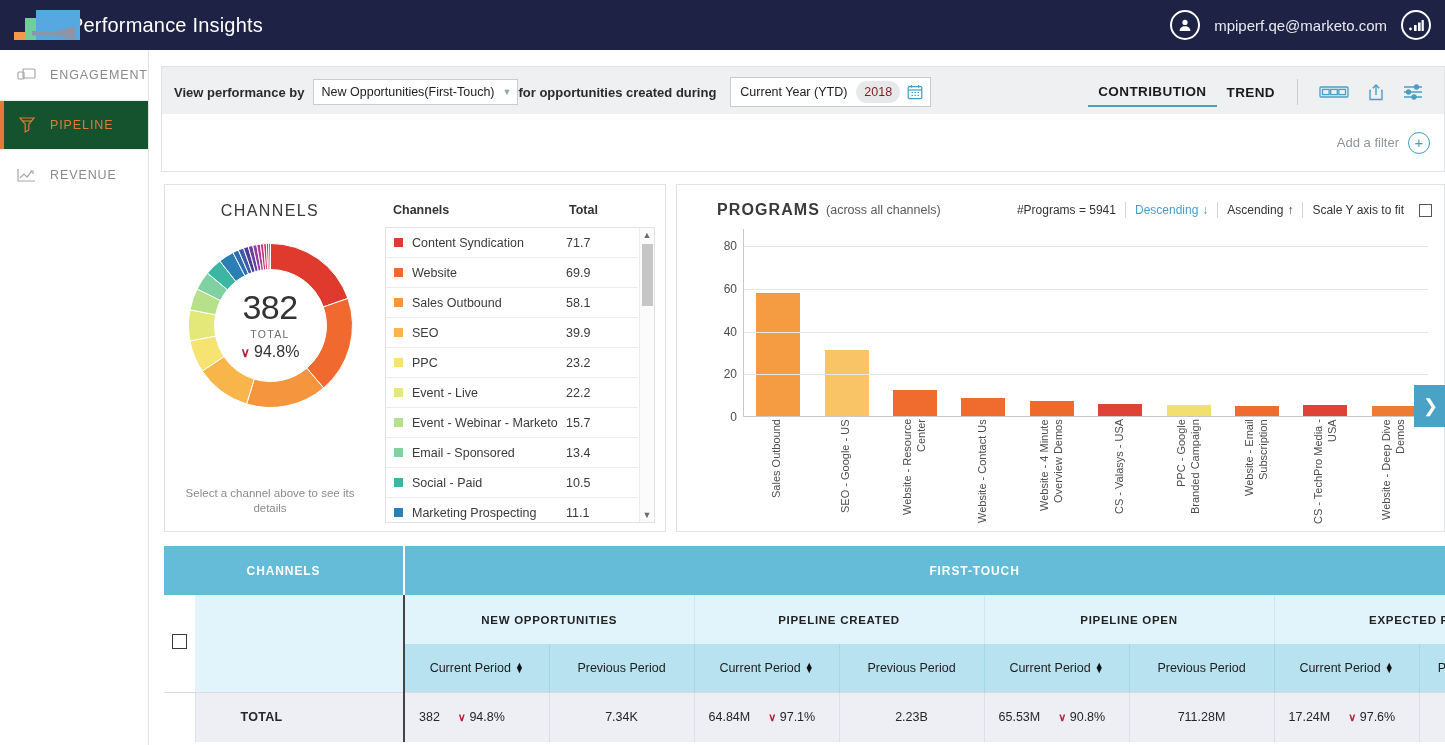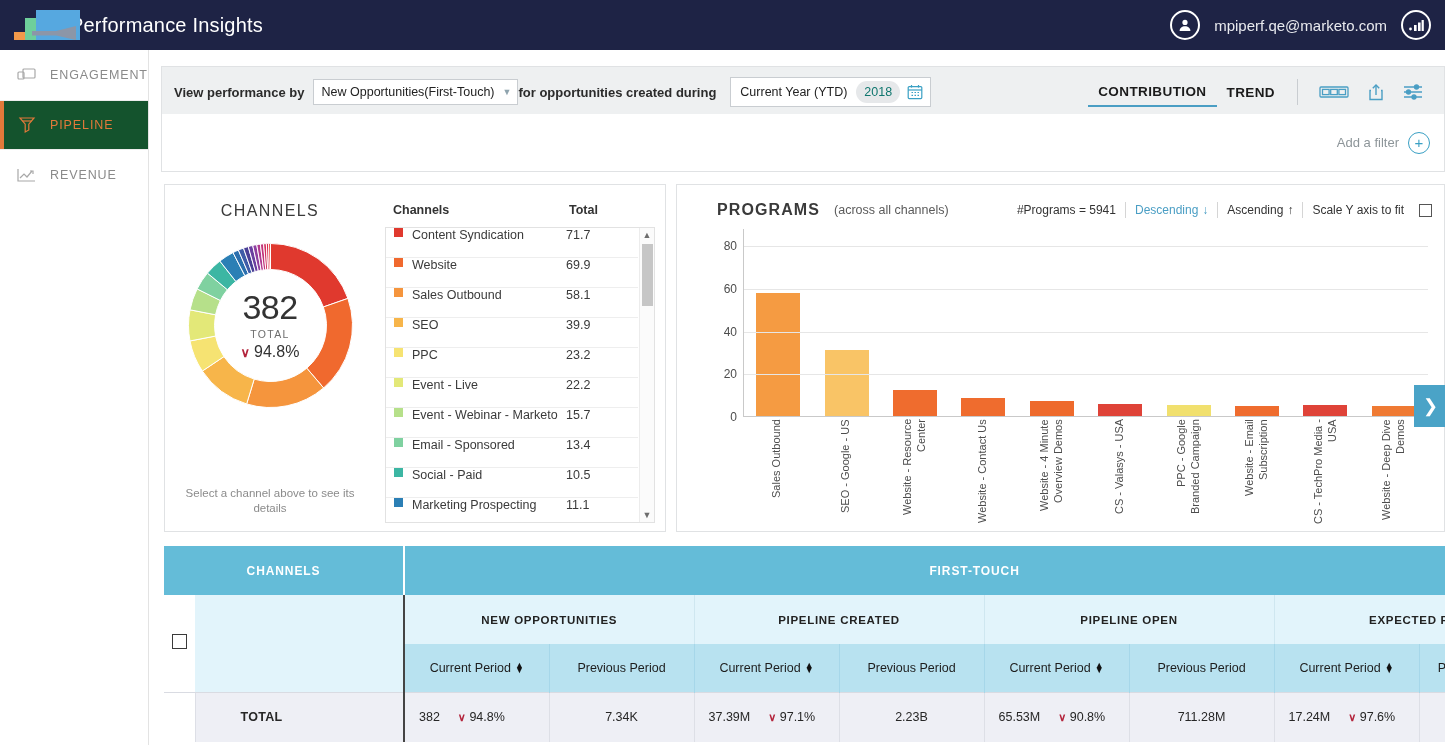--- a/index.html
+++ b/index.html
@@ -47,21 +47,21 @@
   .controlbar { position:absolute; left:161px; top:66px; width:1284px; height:52px;
                 background:#eef0f1; border:1px solid #e0e2e4; display:flex; align-items:center;
                 padding:0 12px; font-size:13px; }
   .cb-label { font-weight:bold; color:#2b2b2b; margin-right:8px; white-space:nowrap;}
   .select-box { height:26px; background:#fff; border:1px solid #c9cdd1; display:flex; align-items:center;
                 padding:0 6px 0 8px; font-size:12.5px; color:#222; cursor:pointer; }
   .select-box .caret { margin-left:8px; color:#8fa4ae; font-size:9px; }
   .daterange { height:30px; background:#fff; border:1px solid #c9cdd1; display:flex; align-items:center;
                margin-left:6px; }
   .daterange .dr-text { padding:0 9px; font-size:12.5px; color:#222; }
-  .daterange .dr-year { background:#e6e8ea; padding:4px 8px; font-size:12.5px; color:#0f766e;border-radius:11px;}
+  .daterange .dr-year { background:#e6e8ea; padding:4px 8px; font-size:12.5px; color:#7f1d1d;border-radius:11px;}
   .daterange .dr-cal { padding:0 7px; color:#3aa0c4; display:flex; align-items:center;}
   .cb-right { margin-left:auto; display:flex; align-items:center; gap:0; }
   .tabbtn { font-size:13.5px; font-weight:bold; letter-spacing:.4px; color:#1b1b1b; padding:6px 10px; cursor:pointer;}
   .tabbtn.active { border-bottom:2px solid #4a9ec4; }
   .vdiv { width:1px; height:26px; background:#c9cdd1; margin:0 12px; }
   .icon-btn { padding:0 9px; color:#4a9ec4; cursor:pointer; display:flex; align-items:center;}
 
   
   .filterbar { position:absolute; left:161px; top:114px; width:1284px; height:58px;
                background:#fff; border:1px solid #e0e2e4; border-top:none;
@@ -86,38 +86,38 @@
   .donut-hint { position:absolute; bottom:14px; left:0; right:0; text-align:center;
                 font-size:11.5px; color:#8b8b8b; line-height:1.35; padding:0 14px;}
 
   .list-col { flex:1; padding:18px 0 0 0; position:relative;}
   .list-head { display:flex; font-size:12.5px; font-weight:bold; color:#333; padding:0 24px 9px 18px;}
   .list-head .lh-name { flex:1; }
   .list-head .lh-total { width:72px; }
   .list-scroll { position:absolute; left:10px; right:10px; top:42px; bottom:8px;
                  border:1px solid #e2e2e2; overflow:hidden; background:#fff;}
   .list-inner { position:absolute; left:0; top:0; right:16px; }
-  .list-row { display:flex; align-items:flex-start; height:30px; border-bottom:1px solid #eeeeee;
+  .list-row { display:flex; align-items:center; height:30px; border-bottom:1px solid #eeeeee;
               font-size:12.5px; color:#3a3a3a; padding-left:8px; cursor:pointer;}
   .sw { width:9px; height:9px; margin-right:9px; flex:0 0 auto;}
   .row-name { flex:1; }
   .row-total { width:72px; }
   .scrollbar { position:absolute; right:0; top:0; bottom:0; width:15px; background:#fbfbfb;
                border-left:1px solid #ececec; }
   .sb-arrow { height:14px; display:flex; align-items:center; justify-content:center;
               font-size:9px; color:#6d6d6d; cursor:pointer;}
   .sb-arrow.bottom { position:absolute; bottom:0; left:0; right:0;}
   .sb-thumb { position:absolute; top:16px; left:2px; width:11px; height:62px; background:#c6c6c6; cursor:pointer;}
 
   
   .programs-card { position:absolute; left:676px; top:184px; width:769px; height:348px;
                    background:#fff; border:1px solid #e0e2e4; }
   .prog-head { display:flex; align-items:center; padding:16px 12px 0 40px; gap:0; }
   .prog-title { font-size:16px; letter-spacing:1.1px; color:#3a3a3a; font-weight:bold;}
-  .prog-sub { font-size:12.5px; color:#5a5a5a; margin-left:14px; }
+  .prog-sub { font-size:12.5px; color:#5a5a5a; margin-left:6px; }
   .prog-tools { margin-left:auto; display:flex; align-items:center; font-size:12px; color:#333; gap:0;}
   .pt-item { padding:0 9px; display:flex; align-items:center; gap:4px; cursor:pointer; white-space:nowrap;}
   .pt-item.link { color:#4a9ec4; }
   .pt-div { width:1px; height:16px; background:#d5d5d5; }
   .pt-check { width:13px; height:13px; border:1.4px solid #555; background:#fff; margin-left:6px; cursor:pointer;}
   .chart-area { position:absolute; left:0; top:44px; right:0; bottom:0; }
   .yaxis { position:absolute; left:30px; top:0; width:36px; height:188px; }
   .ytick { position:absolute; right:6px; font-size:12px; color:#4d4d4d; transform:translateY(-50%);}
   .plot { position:absolute; left:66px; right:16px; top:0; height:188px;
           border-left:1px solid #c9c9c9; }
@@ -571,21 +571,21 @@
           <td class="first">TOTAL</td>
           <td class="vline-dark">
             <div class="cellpair">
               <span>382</span>
               <span><span class="dn">∨</span> 94.8%</span>
             </div>
           </td>
           <td style="text-align:center"><span>7.34K</span></td>
           <td>
             <div class="cellpair">
-              <span>37.39M</span>
+              <span>64.84M</span>
               <span><span class="dn">∨</span> 97.1%</span>
             </div>
           </td>
           <td style="text-align:center"><span>2.23B</span></td>
           <td>
             <div class="cellpair">
               <span>65.53M</span>
               <span><span class="dn">∨</span> 90.8%</span>
             </div>
           </td>

